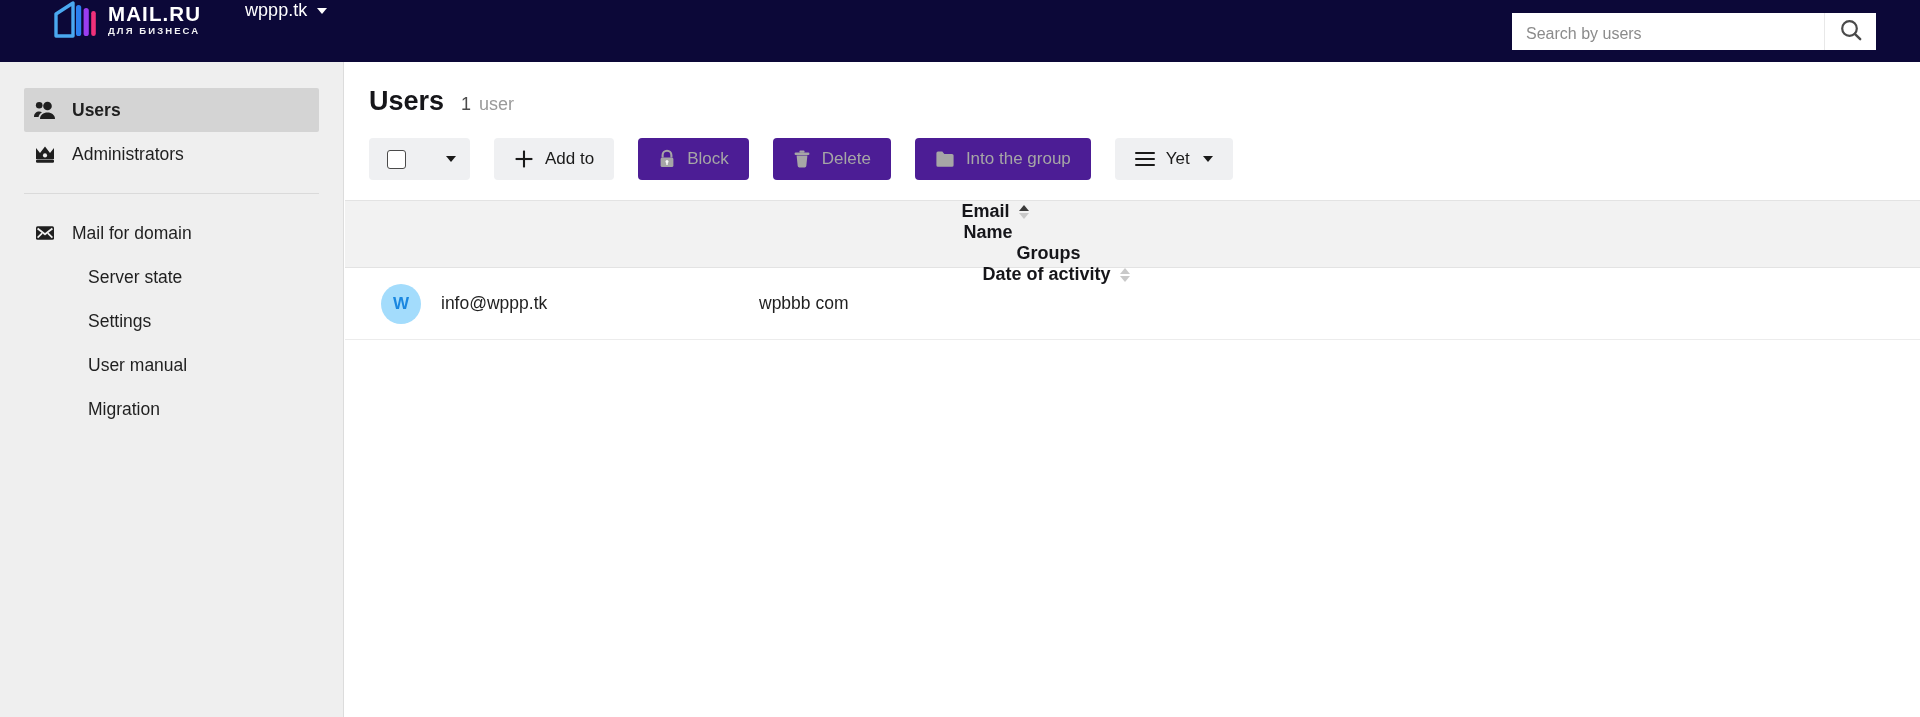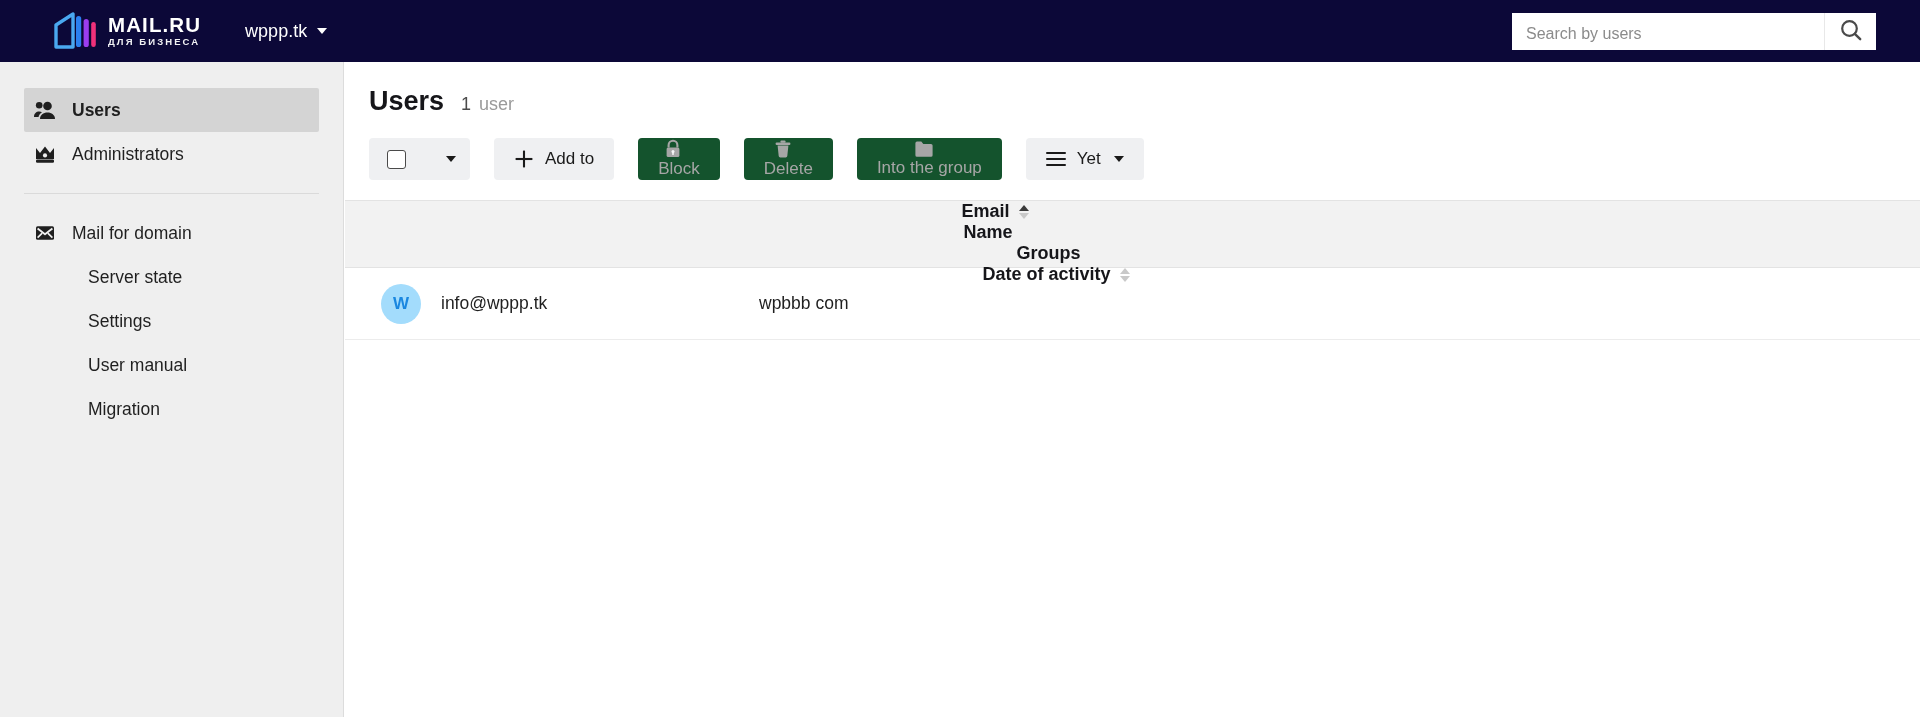--- a/index.html
+++ b/index.html
@@ -7,21 +7,21 @@
     width: 1920px; height: 717px;
     font-family: "Liberation Sans", sans-serif;
     background: #ffffff;
     overflow: hidden;
   }
 
   
   .topbar {
     position: absolute; left: 0; top: 0; width: 1920px; height: 62px;
     background: #0c0838;
-    display: flex; align-items: center;
+    display: flex; align-items: flex-start;
   }
   .logo-wrap {
     display: flex; align-items: center; margin-left: 52px;
   }
   .logo-mark { width: 44px; height: 40px; flex: none; }
   .logo-text { margin-left: 12px; display: flex; flex-direction: column; justify-content: center; }
   .logo-title {
     color: #ffffff; font-size: 20.5px; font-weight: bold; letter-spacing: 1.1px;
     line-height: 21px;
   }
@@ -93,21 +93,21 @@
   .toolbar {
     display: flex; align-items: flex-start; gap: 24px;
     padding: 21px 0 0 24px;
   }
   .btn {
     height: 42px; border: 0; border-radius: 4px; background: #eff0f2;
     display: flex; align-items: center; justify-content: center;
     font-family: "Liberation Sans", sans-serif; font-size: 17px;
     color: #1a1a1a; cursor: pointer; padding: 0 20px; white-space: nowrap;
   }
-  .btn.disabled { background: #14532d; color: #a6a6a6; cursor: default; flex-direction: column; }
+  .btn.disabled { background: #4c1d95; color: #a6a6a6; cursor: default; }
   .btn .bi { display: flex; align-items: center; margin-right: 11px; }
   .btn .caret-dn {
     margin-left: 13px; width: 0; height: 0;
     border-left: 5px solid transparent; border-right: 5px solid transparent;
     border-top: 6px solid #1a1a1a;
   }
   .btn-select { padding: 0 14px 0 18px; width: 101px; justify-content: space-between; }
   .cbox {
     width: 19px; height: 19px; border: 1.6px solid #4a4a4a;
     border-radius: 3px; background: #ffffff;

